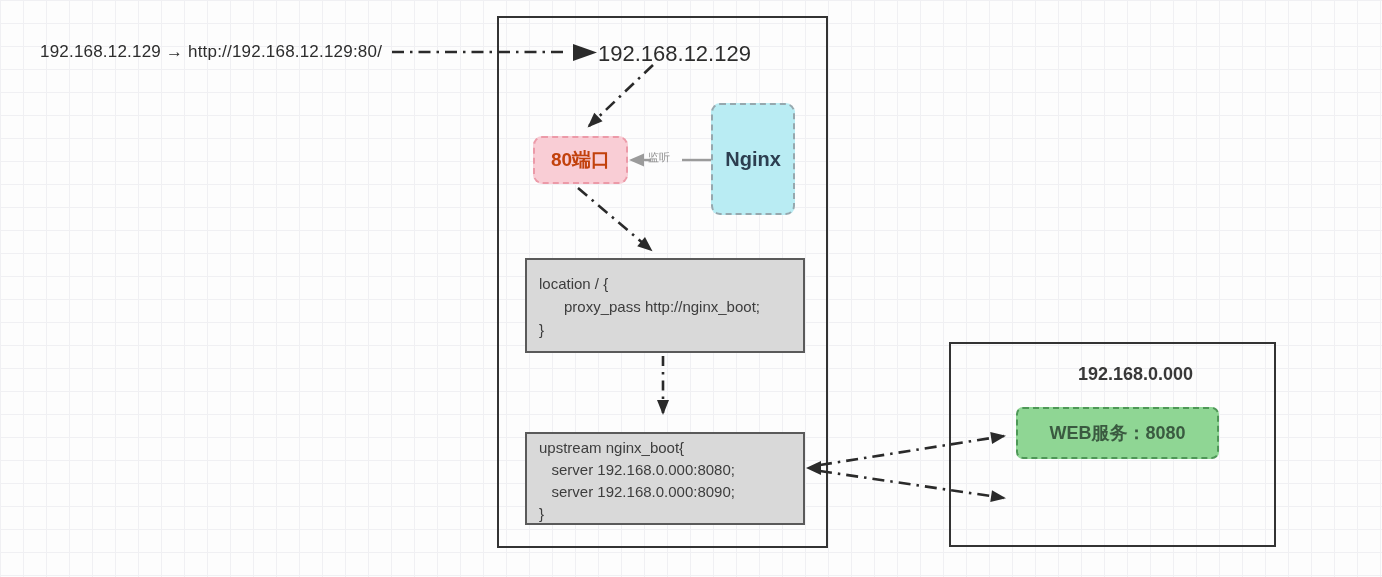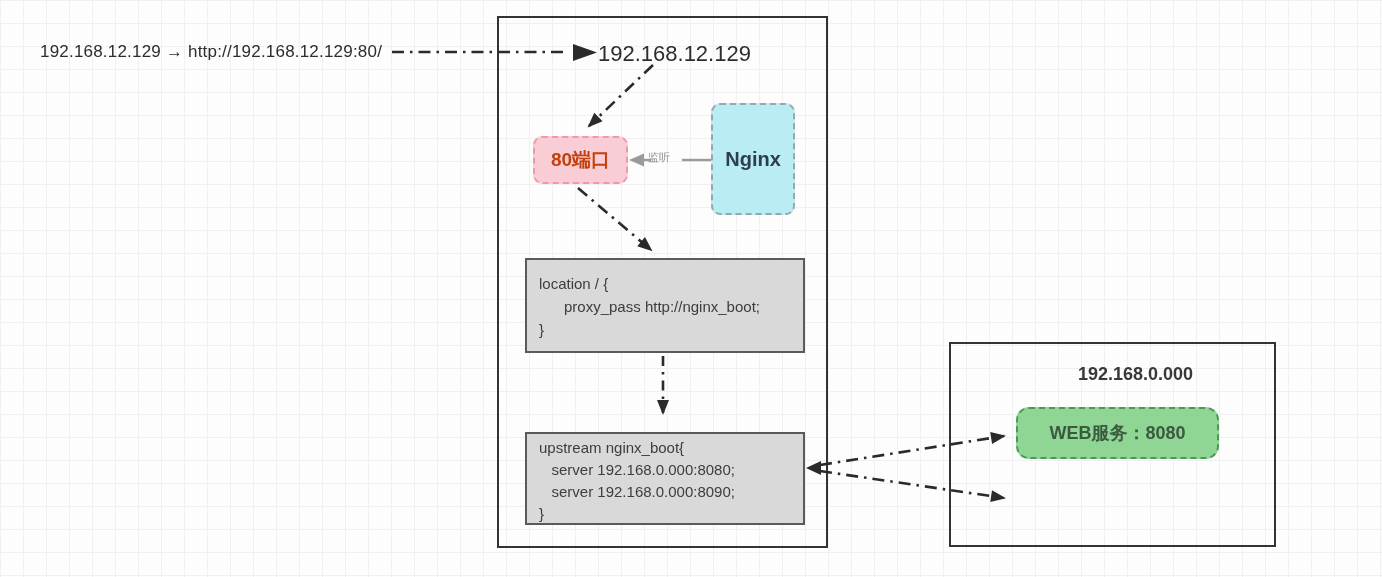--- a/index.html
+++ b/index.html
@@ -62,21 +62,21 @@
   .backend-box{
     position:absolute; left:949px; top:342px; width:327px; height:205px;
     border:2.5px solid #333; z-index:1; box-sizing:border-box;
   }
   .backend-title{
     position:absolute; left:949px; top:364px; width:327px; text-align:center; z-index:2;
     font-size:18px; font-weight:bold; color:#383838;margin-left:23px;
   }
   .svc-box{
     position:absolute; left:1016px; width:203px; height:52px; z-index:2;
-    background:var(--svc-fill); border:2px dashed var(--svc-border); border-radius:13px;
+    background:var(--svc-fill); border:2px dashed var(--svc-border); border-radius:7px;
     display:flex; align-items:center; justify-content:center; box-sizing:border-box;
     font-size:18px; font-weight:bold; color:#3a5a40;
   }
   .svc-1{top:407px;}
   .svc-2{top:477px;}
 </style>
 </head>
 <body>
 
 <div class="canvas">

